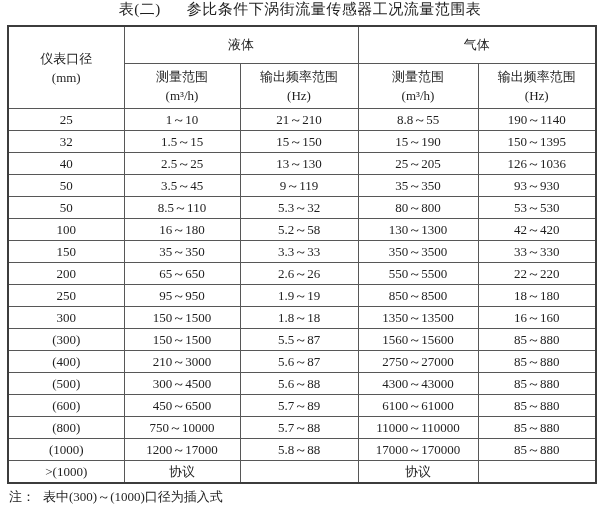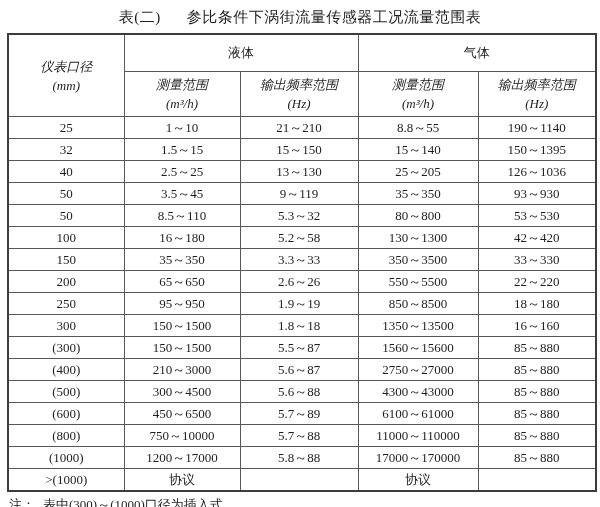--- a/index.html
+++ b/index.html
@@ -7,21 +7,21 @@
     width: 600px;
     height: 507px;
     background: #ffffff;
     color: #1e1e1e;
     font-family: "Liberation Serif", "DejaVu Serif", serif;
     overflow: hidden;
   }
   .title {
     text-align: center;
     font-size: 15px;
-    padding-top: 8px;
+    padding-top: 0;
     height: 20px;
     white-space: nowrap;
     letter-spacing: 0.5px;
   }
   .title .table-no { margin-right: 26px; }
   table.flow {
     border-collapse: collapse;
     table-layout: fixed;
     width: 588px;
     margin: 5px 0 0 7px;
@@ -33,21 +33,21 @@
     vertical-align: middle;
     font-weight: normal;
     font-size: 13px;
     padding: 0;
     overflow: hidden;
     white-space: nowrap;
   }
   tr.group-row th { height: 36px; margin-top: 20px; }
   tr.sub-row th { height: 44px; line-height: 19px; margin-left: 11px; }
   tbody td { height: 21px; line-height: 21px; }
-  .two-line div { line-height: 19px; font-style: italic; }
+  .two-line div { line-height: 19px; }
   .note {
     font-size: 13px;
     margin: 4px 0 0 9px;
     white-space: nowrap;
   }
   .note .note-prefix { margin-right: 8px; }
 </style>
 </head>
 <body>
 
@@ -96,21 +96,21 @@
         <td>25</td>
         <td>1～10</td>
         <td>21～210</td>
         <td>8.8～55</td>
         <td>190～1140</td>
       </tr>
       <tr>
         <td>32</td>
         <td>1.5～15</td>
         <td>15～150</td>
-        <td>15～140</td>
+        <td>15～190</td>
         <td>150～1395</td>
       </tr>
       <tr>
         <td>40</td>
         <td>2.5～25</td>
         <td>13～130</td>
         <td>25～205</td>
         <td>126～1036</td>
       </tr>
       <tr>

